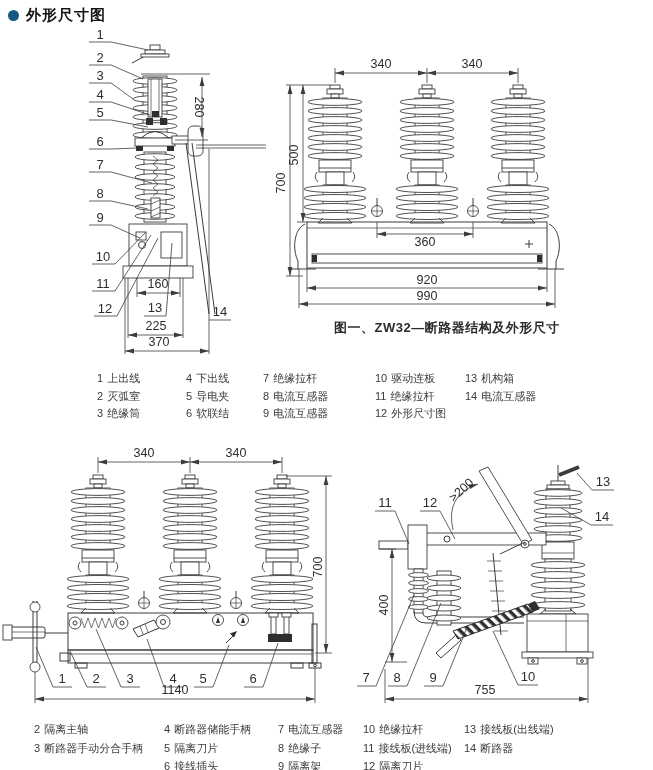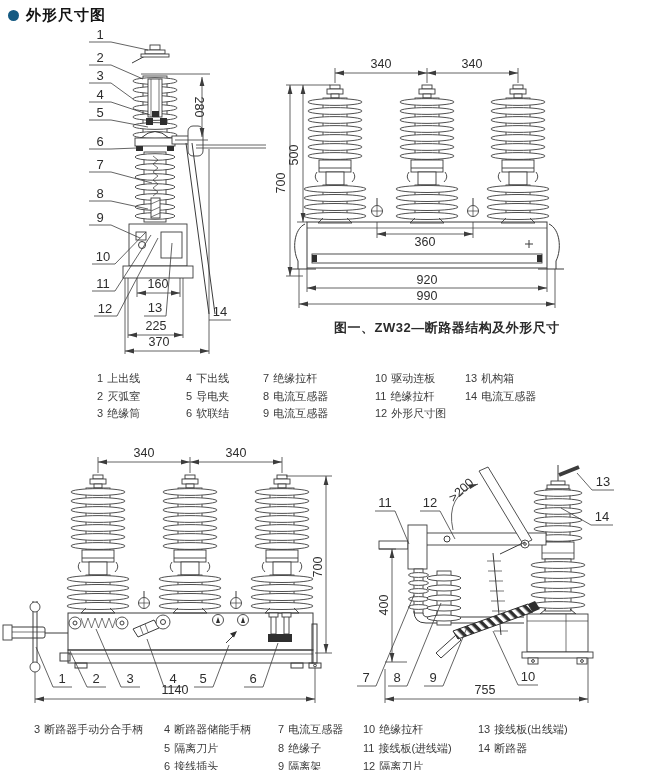--- a/index.html
+++ b/index.html
@@ -452,36 +452,37 @@
         <text class="ct" x="250" y="80">14</text>
     </g>
 
     <path class="dl" d="M33,228 V262 M236,217 V262"></path>
     <line class="dl" x1="33" y1="258" x2="236" y2="258" marker-start="url(#ar4)" marker-end="url(#ar4)"></line>
     <text class="dt" x="133" y="253">755</text>
   </svg>
 
   <div class="lg2">
     <div class="lcol" style="left:34px;top:722px">
+      <div class="li"><span>2</span><span class="ll">隔离主轴</span></div>
       <div class="li"><span>3</span><span class="ll">断路器手动分合手柄</span></div>
     </div>
     <div class="lcol" style="left:164px;top:722px">
       <div class="li"><span>4</span><span class="ll">断路器储能手柄</span></div>
       <div class="li"><span>5</span><span class="ll">隔离刀片</span></div>
       <div class="li"><span>6</span><span class="ll">接线插头</span></div>
     </div>
     <div class="lcol" style="left:278px;top:722px">
       <div class="li"><span>7</span><span class="ll">电流互感器</span></div>
       <div class="li"><span>8</span><span class="ll">绝缘子</span></div>
       <div class="li"><span>9</span><span class="ll">隔离架</span></div>
     </div>
     <div class="lcol" style="left:363px;top:722px">
       <div class="li"><span>10</span><span class="ll">绝缘拉杆</span></div>
       <div class="li"><span>11</span><span class="ll">接线板(进线端)</span></div>
       <div class="li"><span>12</span><span class="ll">隔离刀片</span></div>
     </div>
-    <div class="lcol" style="left:478px;top:722px">
+    <div class="lcol" style="left:464px;top:722px">
       <div class="li"><span>13</span><span class="ll">接线板(出线端)</span></div>
       <div class="li"><span>14</span><span class="ll">断路器</span></div>
     </div>
   </div>
 
 </div>
 
 </body></html>

